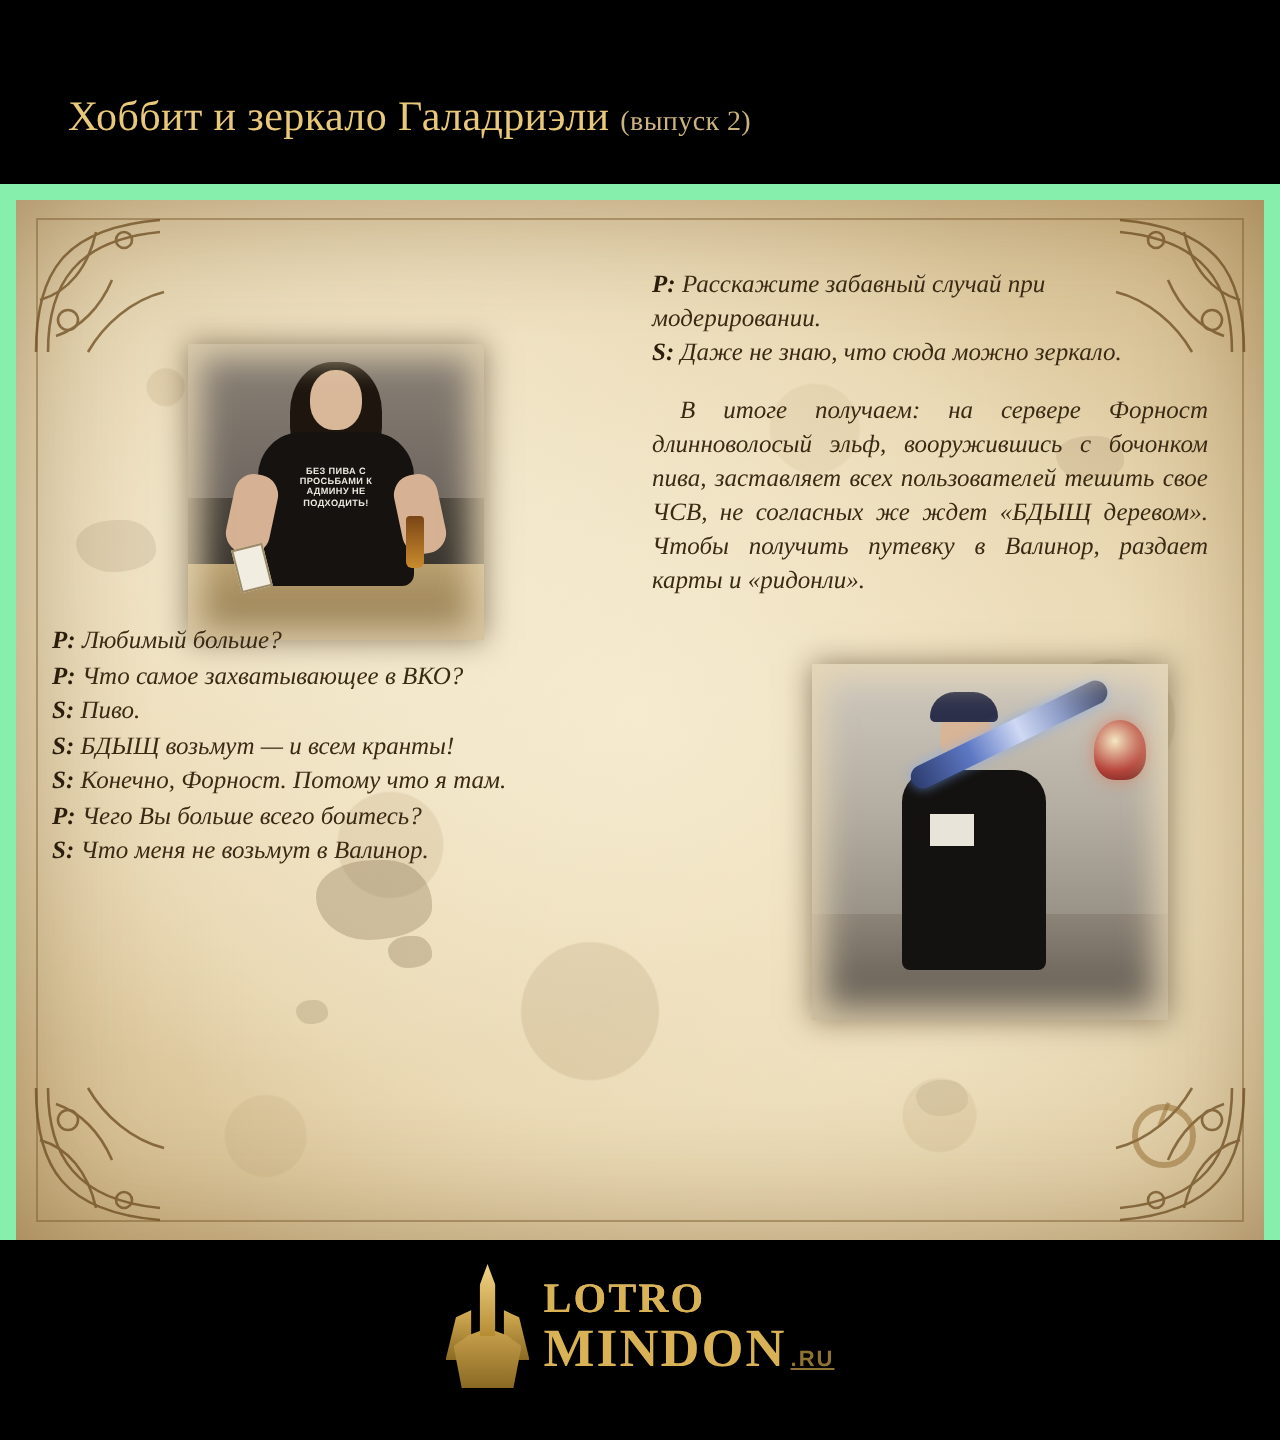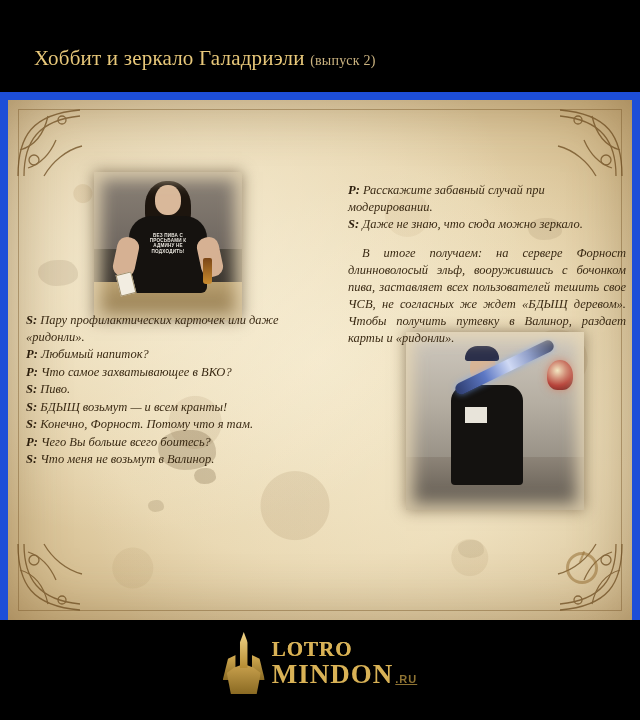--- a/index.html
+++ b/index.html
@@ -10,21 +10,21 @@
   body {
     width: 640px;
     height: 720px;
     overflow: hidden;
     font-family: "Liberation Serif", serif;
   }
   .page {
     position: relative;
     width: 640px;
     height: 720px;
-    background: #1d4ed8;
+    background: #86efac;
     overflow: hidden;
   }
 
   
   .header {
     position: absolute;
     left: 0; top: 0;
     width: 640px;
     height: 92px;
     background: #000;
@@ -104,24 +104,23 @@
 
   
   .col-left {
     position: absolute;
     left: 18px;
     top: 212px;
     width: 296px;
   }
   .col-right {
     position: absolute;
-    left: 340px;
+    left: 318px;
     top: 34px;
     width: 278px;
-    margin-top: 48px;
   }
   .qa-line {
     font-family: "Liberation Serif", serif;
     font-size: 12.5px;
     line-height: 16.5px;
     color: #3a2a14;
     font-style: italic;
     margin: 0 0 1px 0;
     white-space: pre-wrap;
   }
@@ -464,22 +463,21 @@
       <div class="p2-head"></div>
       <div class="p2-cap"></div>
       <div class="p2-body"></div>
       <div class="p2-logo"></div>
       <div class="p2-staff"></div>
       <div class="p2-staff-head"></div>
       <div class="frame-fade"></div>
     </div>
 
     <div class="col-left">
-      <p class="qa-line"><span class="spk">S:</span><span> Пару профилактических карточек или даже «ридонли».</span></p>
-      <p class="qa-line"><span class="spk">P:</span><span> Любимый напиток?</span></p>
+      <p class="qa-line"><span class="spk">P:</span><span> Любимый больше?</span></p>
       <p class="qa-line"><span class="spk">P:</span><span> Что самое захватывающее в ВКО?</span></p>
       <p class="qa-line"><span class="spk">S:</span><span> Пиво.</span></p>
       <p class="qa-line"><span class="spk">S:</span><span> БДЫЩ возьмут — и всем кранты!</span></p>
       <p class="qa-line"><span class="spk">S:</span><span> Конечно, Форност. Потому что я там.</span></p>
       <p class="qa-line"><span class="spk">P:</span><span> Чего Вы больше всего боитесь?</span></p>
       <p class="qa-line"><span class="spk">S:</span><span> Что меня не возьмут в Валинор.</span></p>
     </div>
 
     <div class="col-right">
       <p class="qa-line"><span class="spk">P:</span><span> Расскажите забавный случай при модерировании.</span></p>

